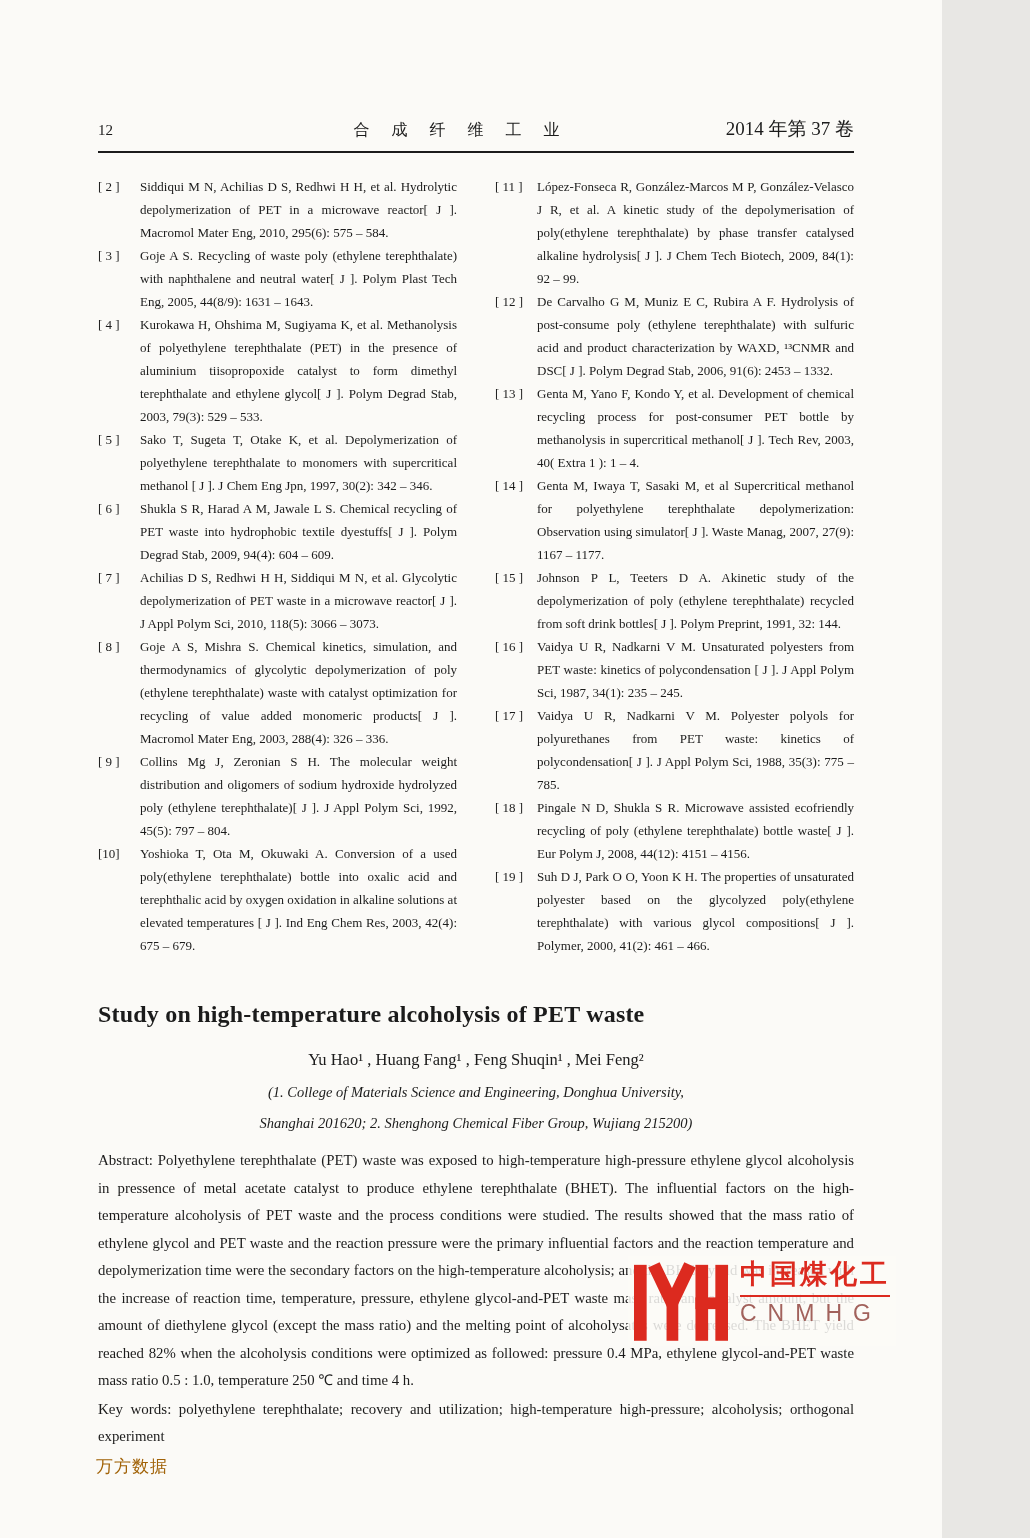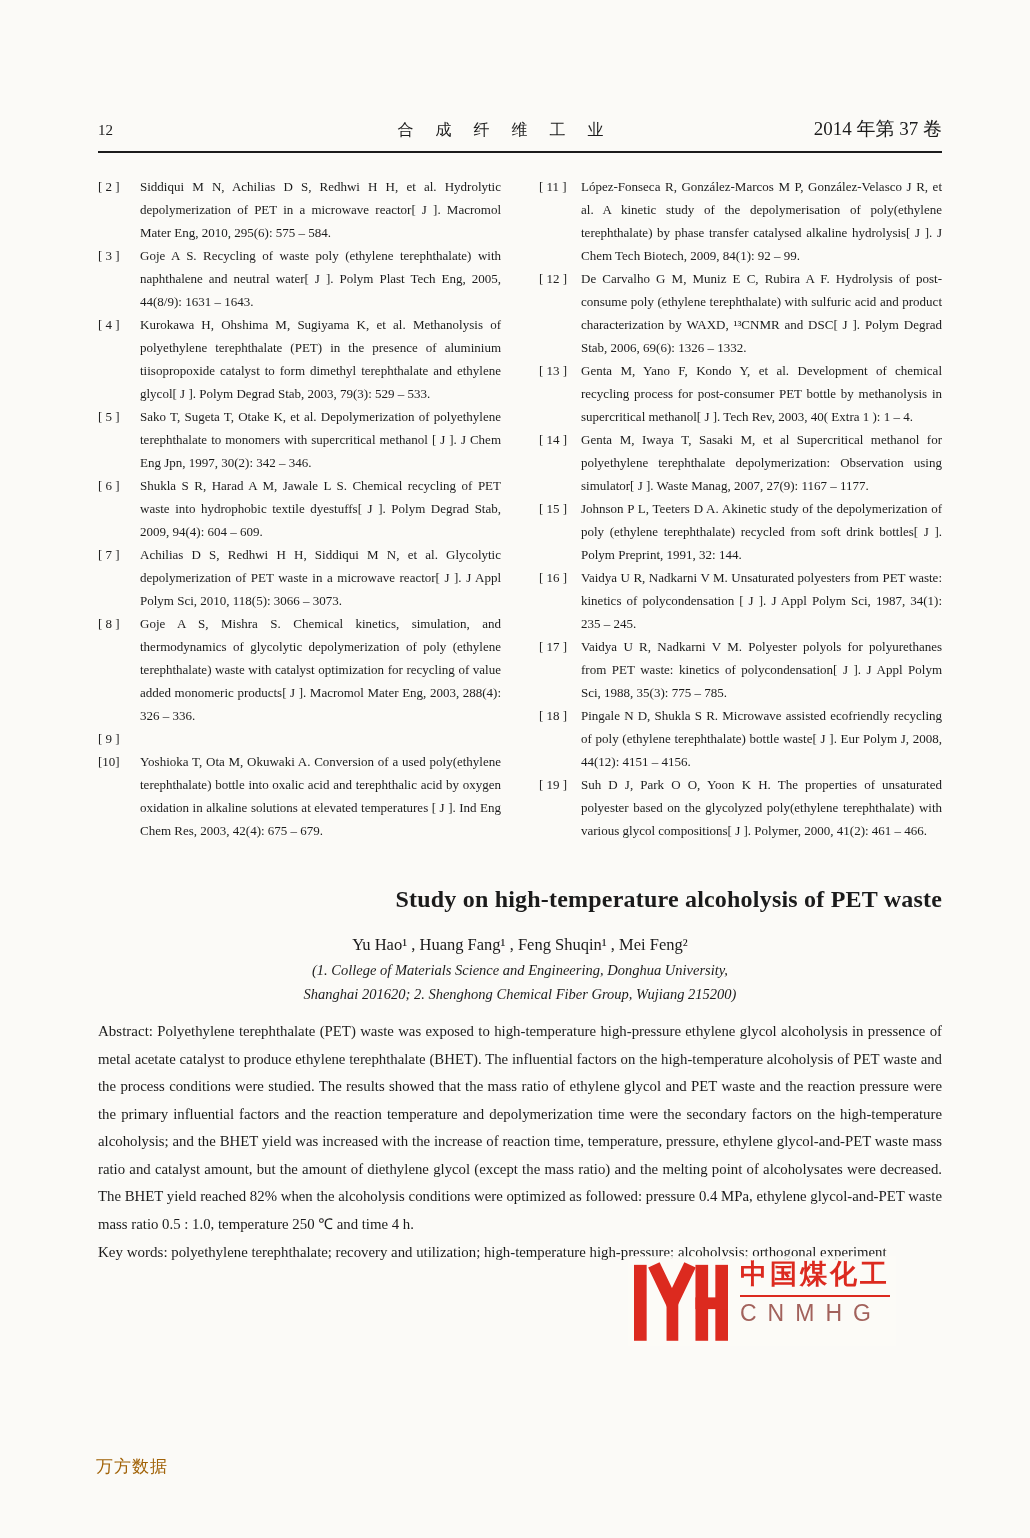--- a/index.html
+++ b/index.html
@@ -3,21 +3,21 @@
 <meta charset="utf-8">
 <style>
   * { margin: 0; padding: 0; box-sizing: border-box; }
   html, body { width: 1030px; }
   body {
     background: #e8e7e4;
     font-family: "Liberation Serif", serif;
   }
   .page {
     position: relative;
-    width: 1030px;
+    width: 942px;
     height: 1538px;
     background: #fbfaf7;
     color: #1b1b1b;
     padding: 116px 88px 0 98px;
     overflow: hidden;
   }
   
   .page-header {
     display: flex;
     align-items: baseline;
@@ -37,28 +37,28 @@
   .ref {
     display: flex;
     font-size: 13px;
     line-height: 23px;
     text-align: justify;
   }
   .ref-label { flex: 0 0 42px; white-space: nowrap; }
   .ref-text { flex: 1; }
   
   .article-title {
-    text-align: right;
+    text-align: left;
     font-size: 24px;
     font-weight: bold;
     margin-top: 44px;
     letter-spacing: 0.2px;
   }
   .authors { text-align: center; font-size: 16.5px; margin-top: 22px; }
-  .affil { text-align: center; font-style: italic; font-size: 14.5px; margin-top: 7px; }
+  .affil { text-align: center; font-style: italic; font-size: 14.5px; margin-top: 14px; }
   .abstract {
     margin-top: 15px;
     font-size: 14.8px;
     line-height: 27.5px;
     text-align: justify;
   }
   .abstract .lead, .keywords .lead { font-weight: normal; font-size: 15px; }
   .keywords {
     font-size: 14.8px;
     line-height: 27.5px;
@@ -142,34 +142,35 @@
         <div class="ref">
           <span class="ref-label">[ 7 ]</span>
           <span class="ref-text">Achilias D S, Redhwi H H, Siddiqui M N, et al. Glycolytic depolymerization of PET waste in a microwave reactor[ J ]. J Appl Polym Sci, 2010, 118(5): 3066 – 3073.</span>
         </div>
         <div class="ref">
           <span class="ref-label">[ 8 ]</span>
           <span class="ref-text">Goje A S, Mishra S. Chemical kinetics, simulation, and thermodynamics of glycolytic depolymerization of poly (ethylene terephthalate) waste with catalyst optimization for recycling of value added monomeric products[ J ]. Macromol Mater Eng, 2003, 288(4): 326 – 336.</span>
         </div>
         <div class="ref">
           <span class="ref-label">[ 9 ]</span>
+          <span class="ref-text">Collins Mg J, Zeronian S H. The molecular weight distribution and oligomers of sodium hydroxide hydrolyzed poly (ethylene terephthalate)[ J ]. J Appl Polym Sci, 1992, 45(5): 797 – 804.</span>
         </div>
         <div class="ref">
           <span class="ref-label">[10]</span>
           <span class="ref-text">Yoshioka T, Ota M, Okuwaki A. Conversion of a used poly(ethylene terephthalate) bottle into oxalic acid and terephthalic acid by oxygen oxidation in alkaline solutions at elevated temperatures [ J ]. Ind Eng Chem Res, 2003, 42(4): 675 – 679.</span>
         </div>
       </div>
     <div class="ref-col" id="refs-right">
         <div class="ref">
           <span class="ref-label">[ 11 ]</span>
           <span class="ref-text">López-Fonseca R, González-Marcos M P, González-Velasco J R, et al. A kinetic study of the depolymerisation of poly(ethylene terephthalate) by phase transfer catalysed alkaline hydrolysis[ J ]. J Chem Tech Biotech, 2009, 84(1): 92 – 99.</span>
         </div>
         <div class="ref">
           <span class="ref-label">[ 12 ]</span>
-          <span class="ref-text">De Carvalho G M, Muniz E C, Rubira A F. Hydrolysis of post-consume poly (ethylene terephthalate) with sulfuric acid and product characterization by WAXD, ¹³CNMR and DSC[ J ]. Polym Degrad Stab, 2006, 69(6): 1326 – 1332.</span>
+          <span class="ref-text">De Carvalho G M, Muniz E C, Rubira A F. Hydrolysis of post-consume poly (ethylene terephthalate) with sulfuric acid and product characterization by WAXD, ¹³CNMR and DSC[ J ]. Polym Degrad Stab, 2006, 91(6): 2453 – 1332.</span>
         </div>
         <div class="ref">
           <span class="ref-label">[ 13 ]</span>
           <span class="ref-text">Genta M, Yano F, Kondo Y, et al. Development of chemical recycling process for post-consumer PET bottle by methanolysis in supercritical methanol[ J ]. Tech Rev, 2003, 40( Extra 1 ): 1 – 4.</span>
         </div>
         <div class="ref">
           <span class="ref-label">[ 14 ]</span>
           <span class="ref-text">Genta M, Iwaya T, Sasaki M, et al Supercritical methanol for polyethylene terephthalate depolymerization: Observation using simulator[ J ]. Waste Manag, 2007, 27(9): 1167 – 1177.</span>
         </div>
         <div class="ref">

